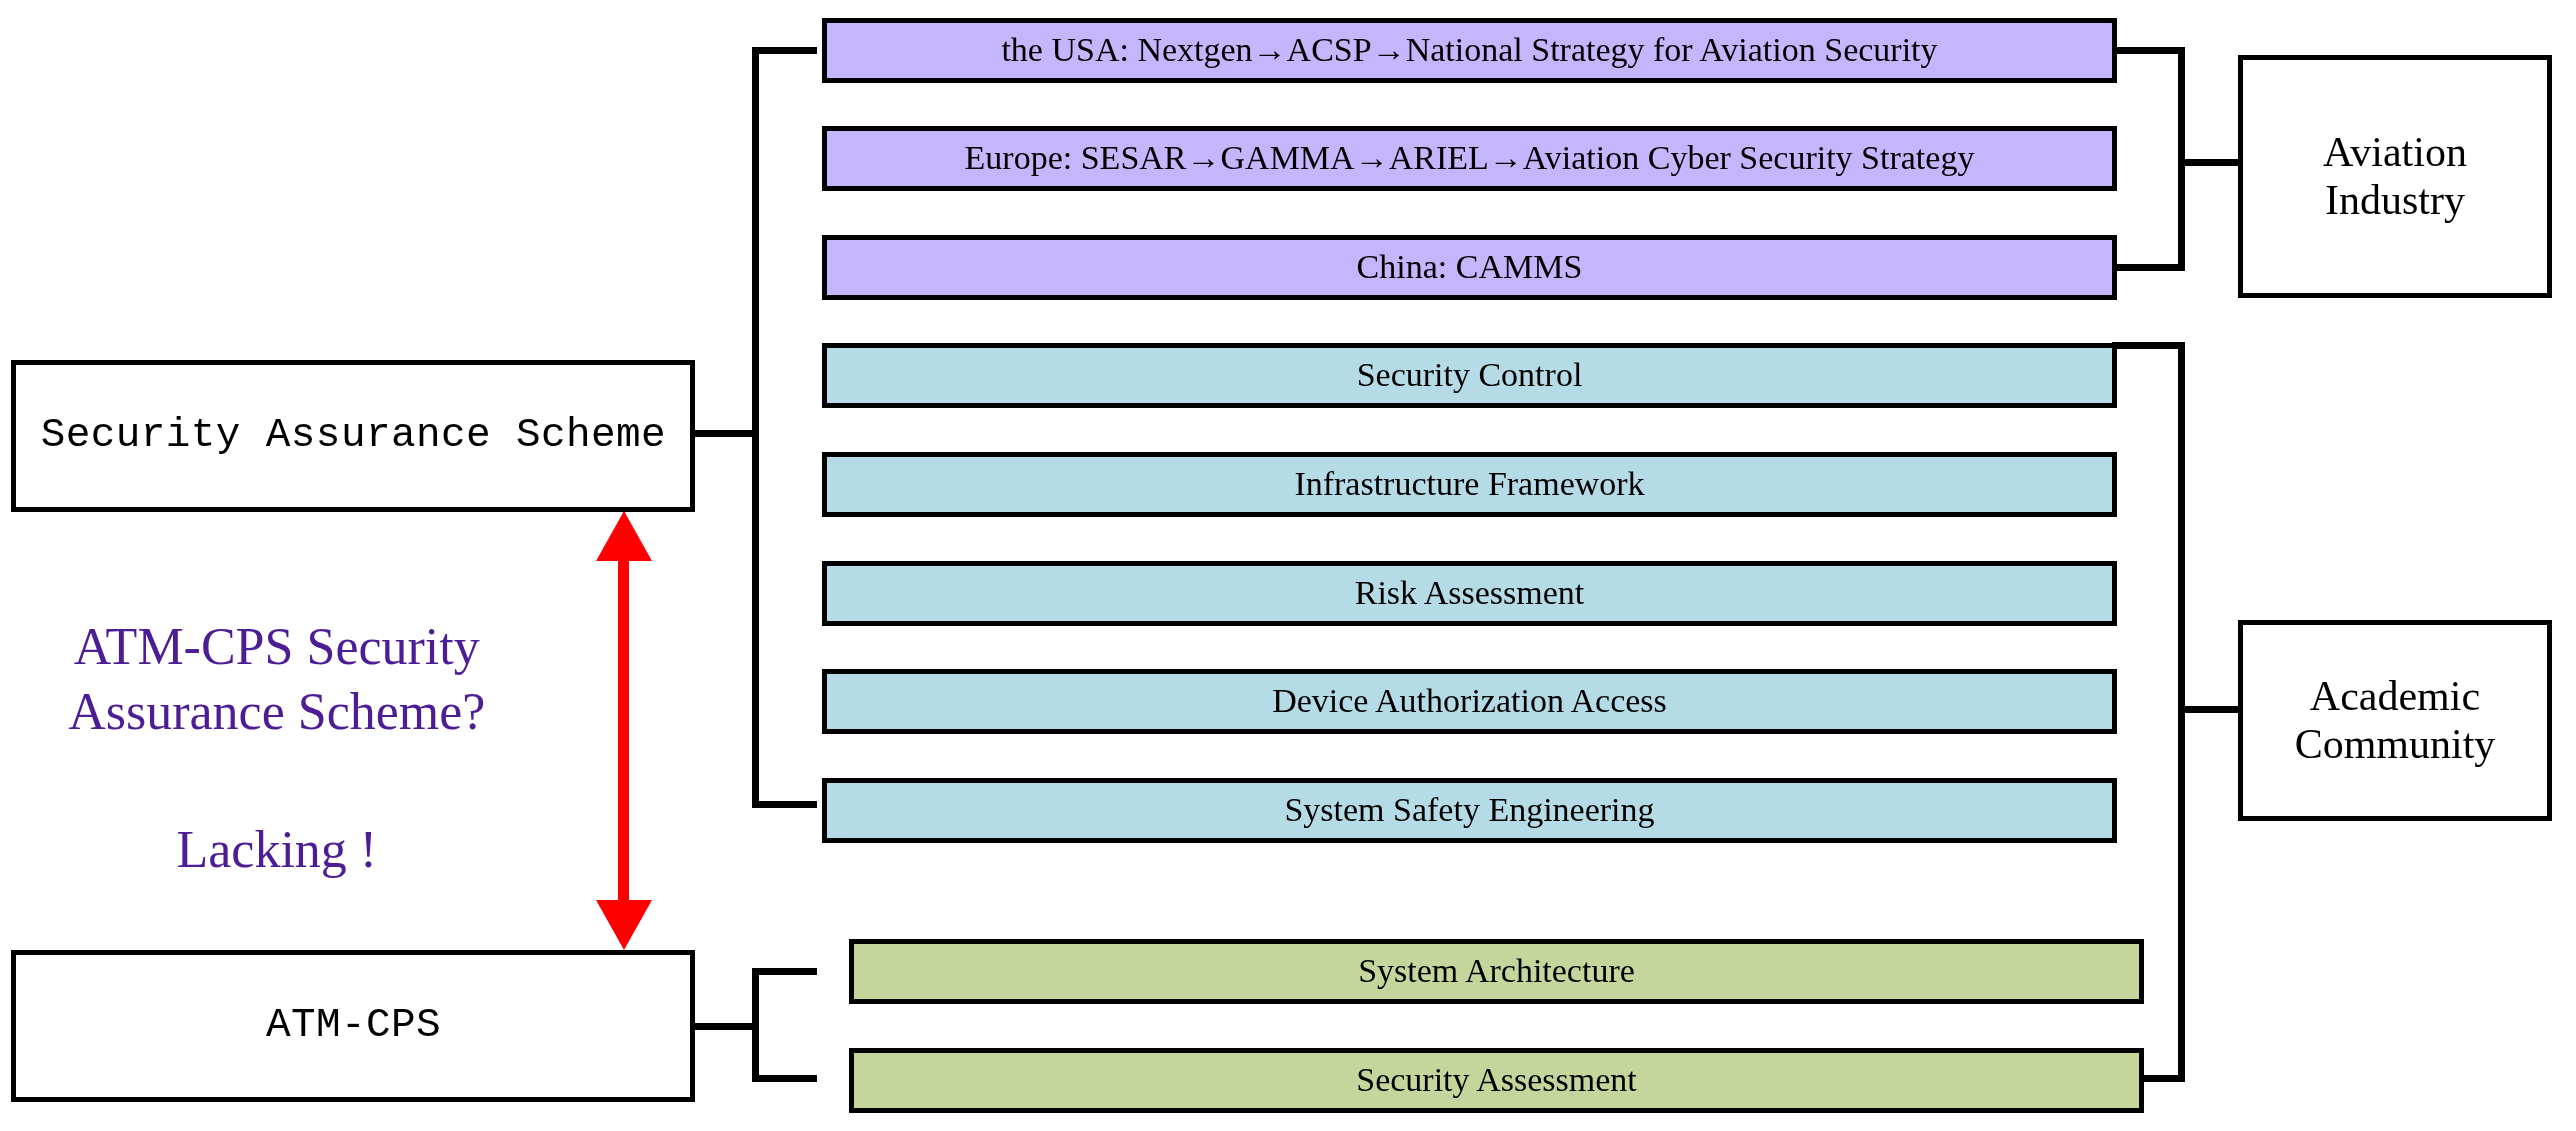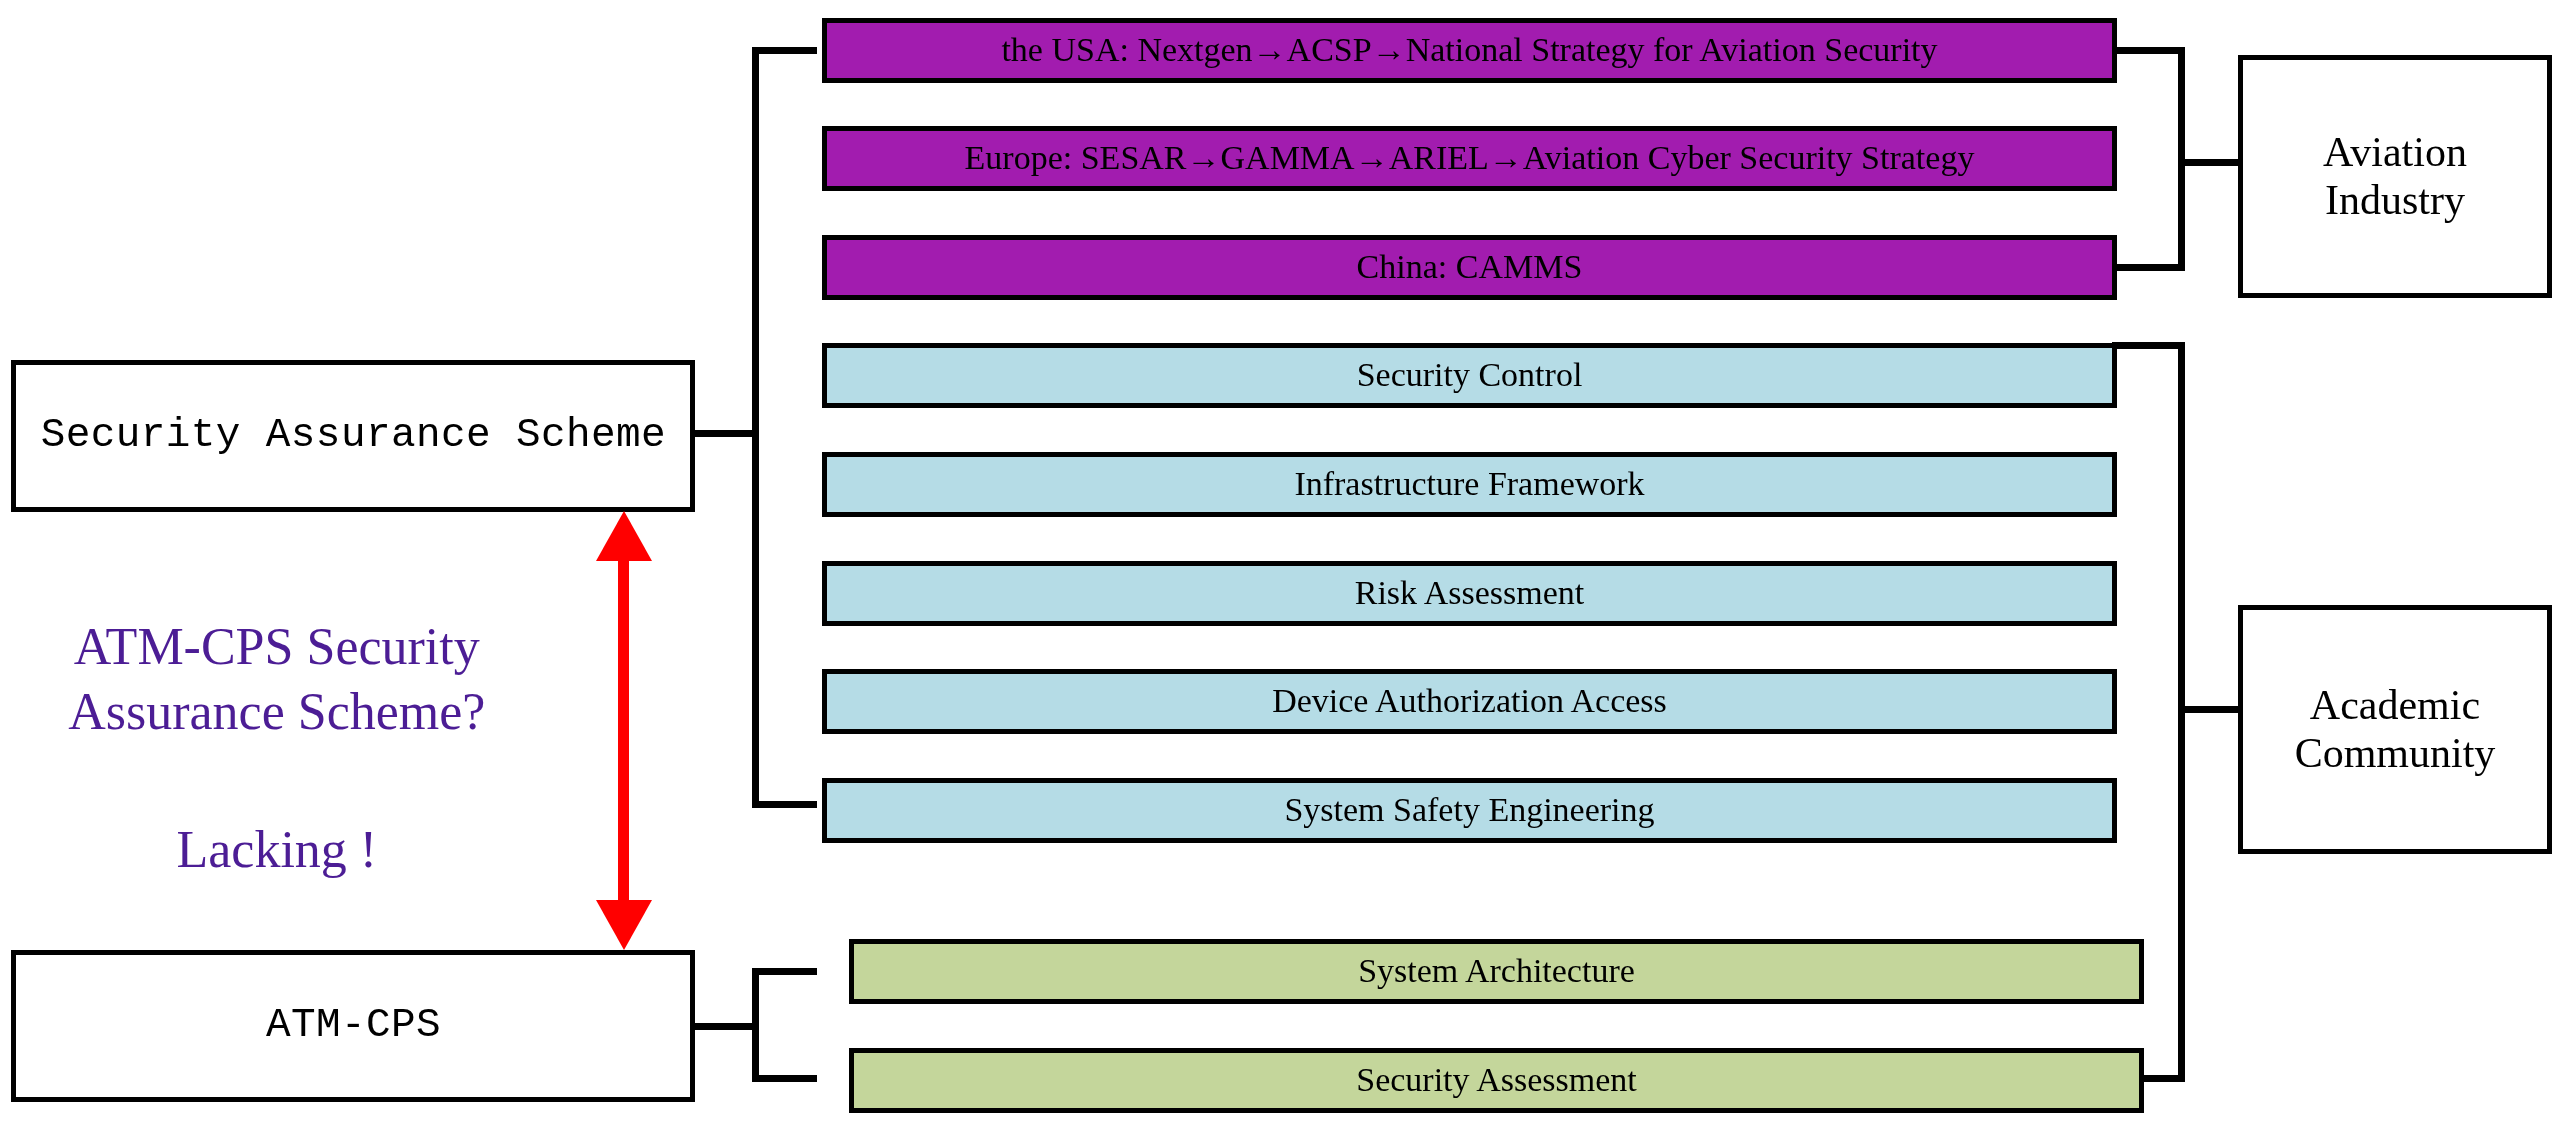--- a/index.html
+++ b/index.html
@@ -41,21 +41,21 @@
 
   
   .node-group {
     font-size: 42px;
   }
 
   
   .node-row {
     font-size: 34px;
   }
-  .node-row.lavender { background: #a21caf; }
+  .node-row.lavender { background: #c4b5fd; }
   .node-row.blue     { background: #b5dce6; }
   .node-row.green    { background: #c4d69b; margin-left: 27px; }
 
   
   .ln {
     position: absolute;
     background: #000000;
   }
 
   
@@ -117,21 +117,21 @@
 
   <div class="node node-primary" style="left:11.4px; top:950px; width:684px; height:152px;">
     <span>ATM-CPS</span>
   </div>
 
   <div class="node node-group" style="left:2238px; top:55px; width:314px; height:243px;">
     <span>Aviation
 Industry</span>
   </div>
 
-  <div class="node node-group" style="left:2238px; top:605px; width:314px; height:249px;">
+  <div class="node node-group" style="left:2238px; top:620px; width:314px; height:201px;">
     <span>Academic
 Community</span>
   </div>
 
   <div class="node node-row lavender" style="left:822px; top:18px; width:1295px; height:65px;">
     <span>the USA: Nextgen→ACSP→National Strategy for Aviation Security</span>
   </div>
 
   <div class="node node-row lavender" style="left:822px; top:126px; width:1295px; height:65px;">
     <span>Europe: SESAR→GAMMA→ARIEL→Aviation Cyber Security Strategy</span>

